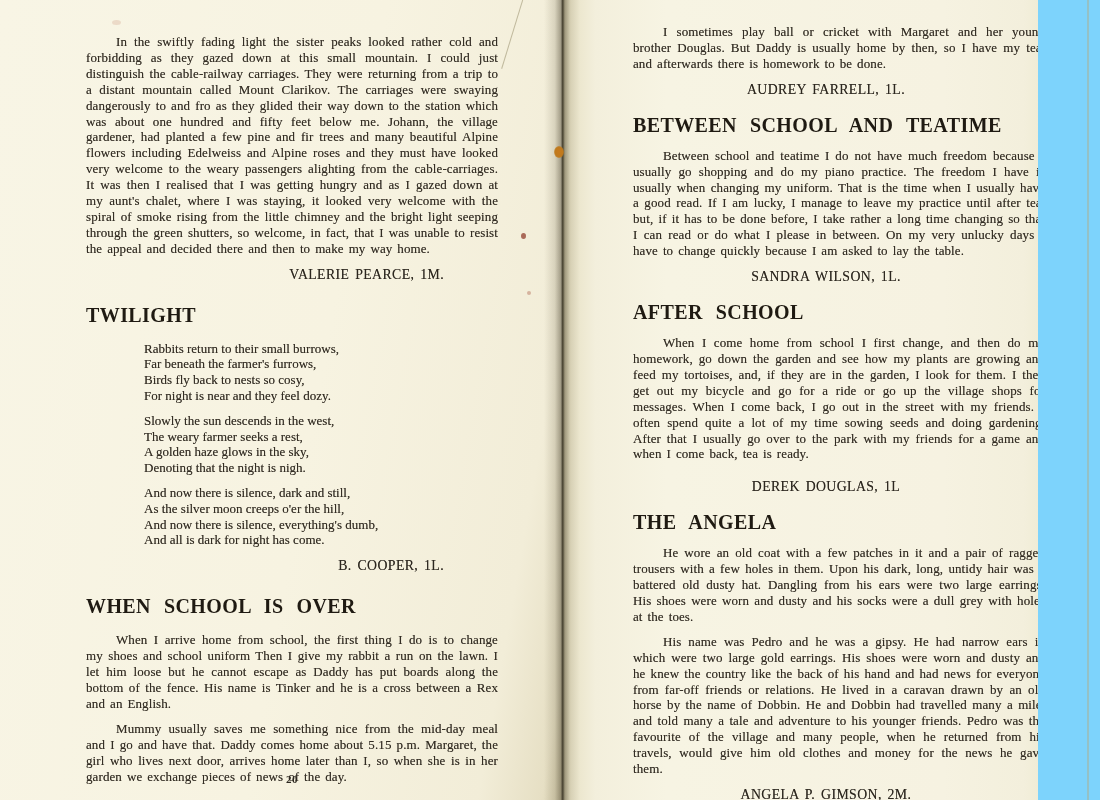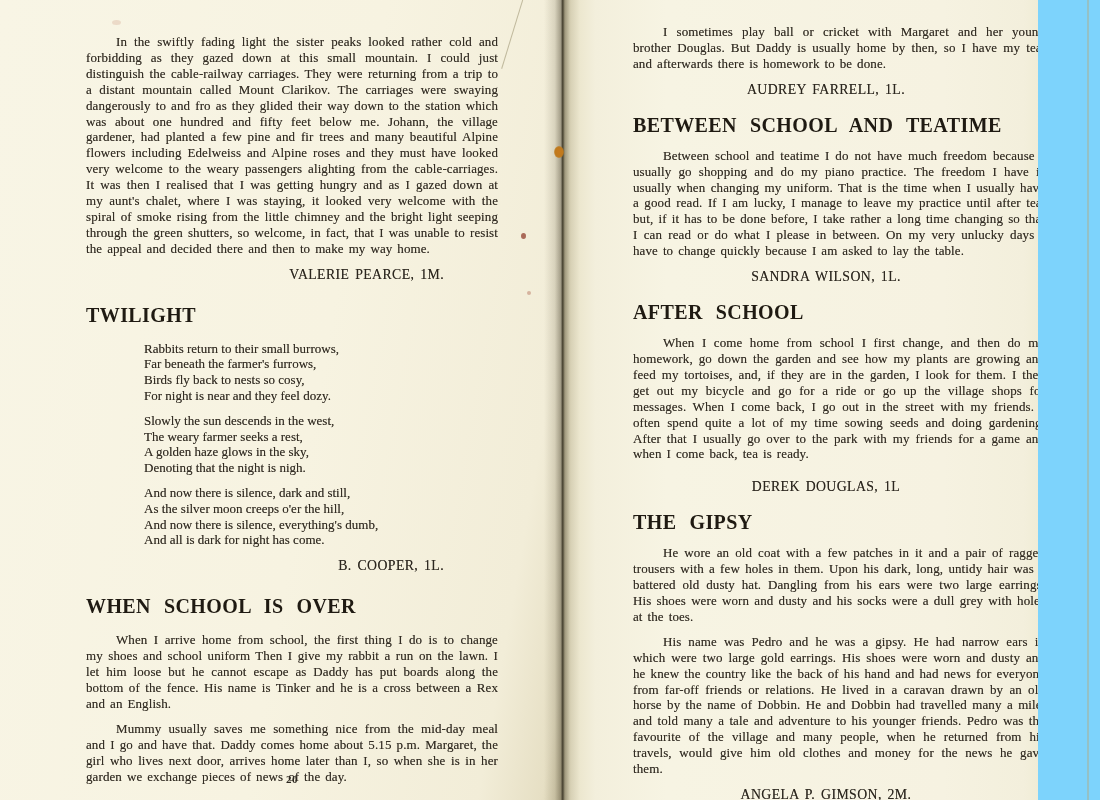--- a/index.html
+++ b/index.html
@@ -135,21 +135,21 @@
       <div class="attribution">AUDREY FARRELL, 1L.</div>
 
       <div class="section-heading">BETWEEN SCHOOL AND TEATIME</div>
       <p class="para">Between school and teatime I do not have much freedom because I usually go shopping and do my piano practice.  The freedom I have is usually when changing my uniform.  That is the time when I usually have a good read.  If I am lucky, I manage to leave my practice until after tea, but, if it has to be done before, I take rather a long time changing so that I can read or do what I please in between.  On my very unlucky days I have to change quickly because I am asked to lay the table.</p>
       <div class="attribution">SANDRA WILSON, 1L.</div>
 
       <div class="section-heading">AFTER SCHOOL</div>
       <p class="para">When I come home from school I first change, and then do my homework, go down the garden and see how my plants are growing and feed my tortoises, and, if they are in the garden, I look for them.  I then get out my bicycle and go for a ride or go up the village shops for messages.  When I come back, I go out in the street with my friends.  I often spend quite a lot of my time sowing seeds and doing gardening.  After that I usually go over to the park with my friends for a game and when I come back, tea is ready.</p>
       <div class="attribution" style="margin-top:16px">DEREK DOUGLAS, 1L</div>
 
-      <div class="section-heading">THE GIPSY</div>
+      <div class="section-heading">THE ANGELA</div>
       <p class="para">He wore an old coat with a few patches in it and a pair of ragged trousers with a few holes in them.  Upon his dark, long, untidy hair was a battered old dusty hat.  Dangling from his ears were two large earrings.  His shoes were worn and dusty and his socks were a dull grey with holes at the toes.</p>
       <p class="para">His name was Pedro and he was a gipsy. He had narrow ears in which were two large gold earrings.  His shoes were worn and dusty and he knew the country like the back of his hand and had news for everyone from far-off friends or relations.  He lived in a caravan drawn by an old horse by the name of Dobbin.  He and Dobbin had travelled many a mile, and told many a tale and adventure to his younger friends.  Pedro was the favourite of the village and many people, when he returned from his travels, would give him old clothes and money for the news he gave them.</p>
       <div class="attribution">ANGELA P. GIMSON, 2M.</div>
     </div>
   </div>
 
   <div class="gutter-shadow"></div>
   <div class="page-crease"></div>
   <div class="foxing-spot"></div>
   <div class="speck-1"></div>

